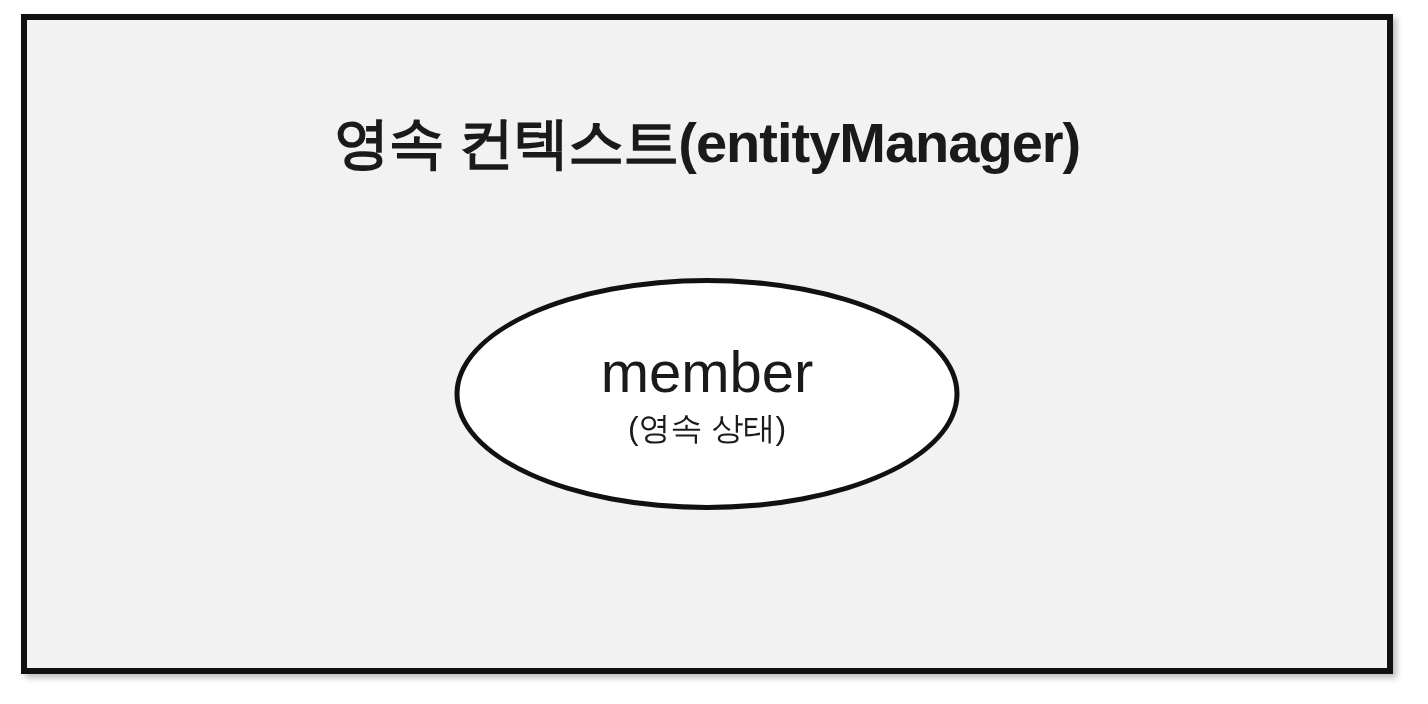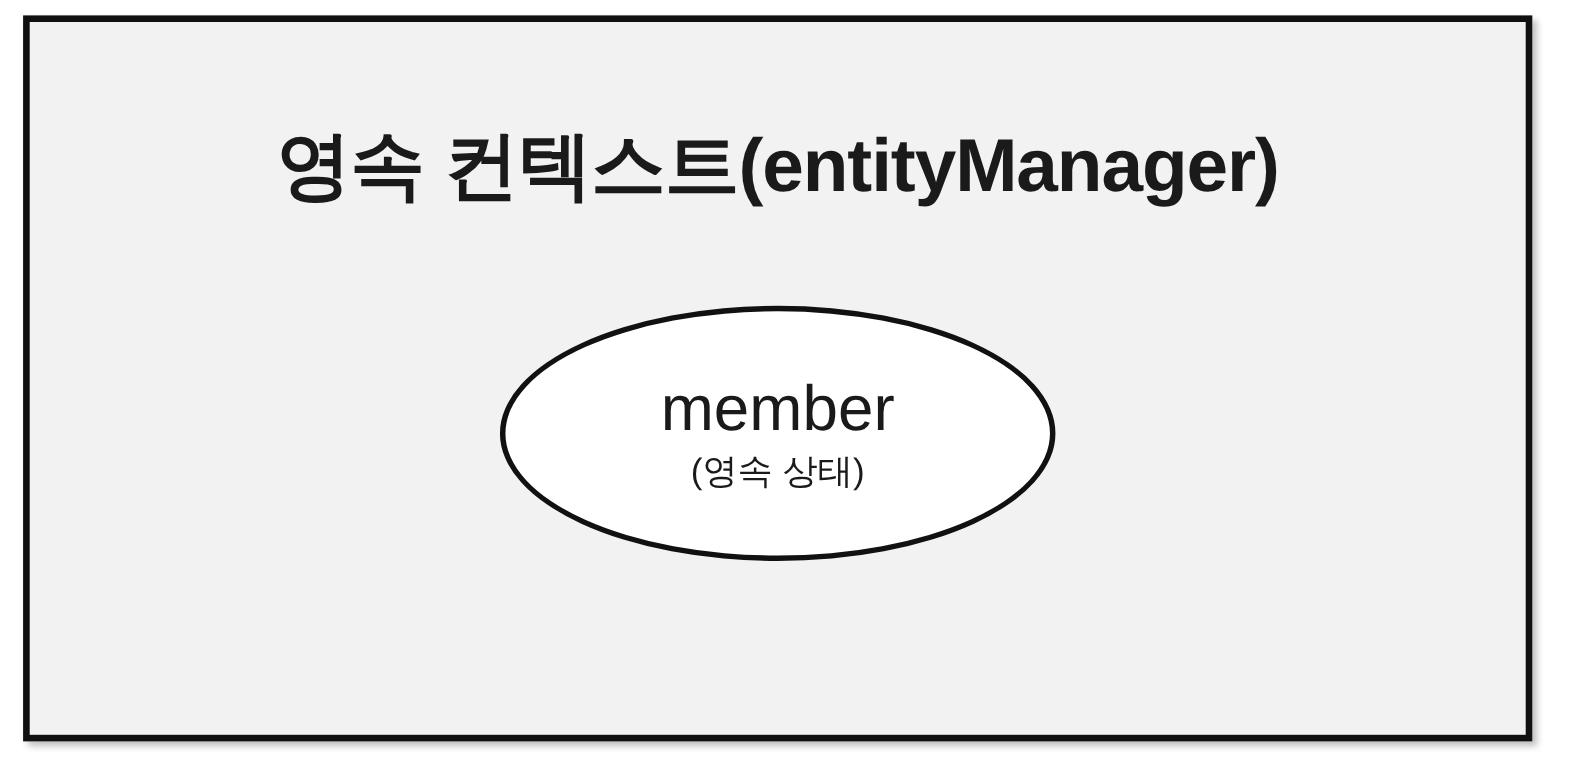--- a/index.html
+++ b/index.html
@@ -26,21 +26,21 @@
     border: 6px solid #111111;
     box-shadow: 4px 4px 6px rgba(0,0,0,0.25);
     box-sizing: border-box;
   }
   .context-title {
     position: absolute;
     top: 86px;
     left: 0;
     width: 100%;
     text-align: center;
-    font-size: 68px;
+    font-size: 56px;
     font-weight: bold;
     color: #1a1a1a;
     letter-spacing: -1px;
     white-space: nowrap;
   }
   .entity-ellipse {
     position: absolute;
     left: 50%;
     top: 258px;
     transform: translateX(-50%);

